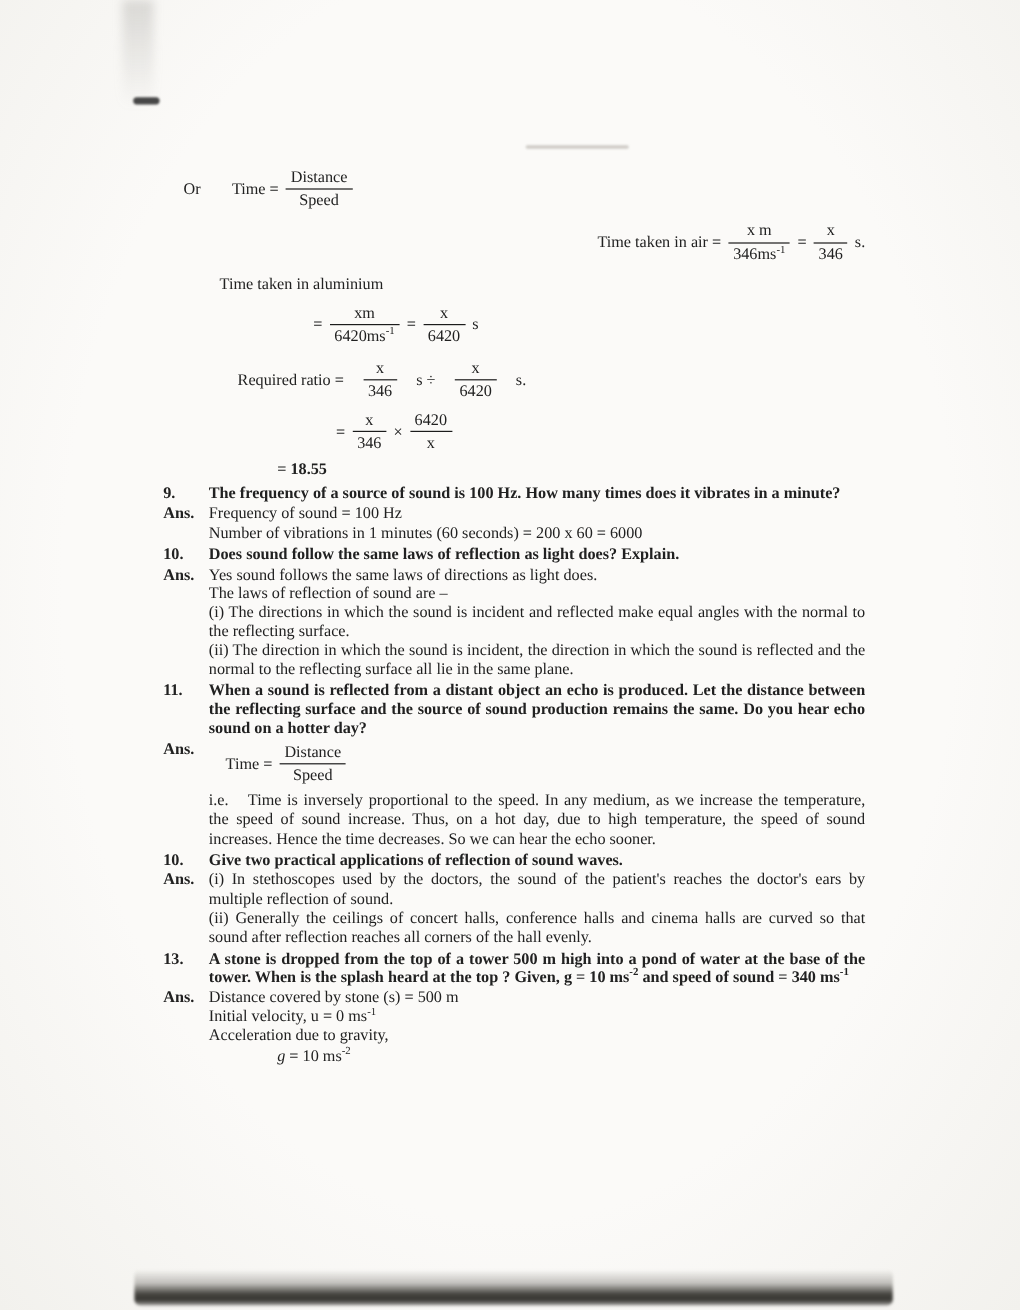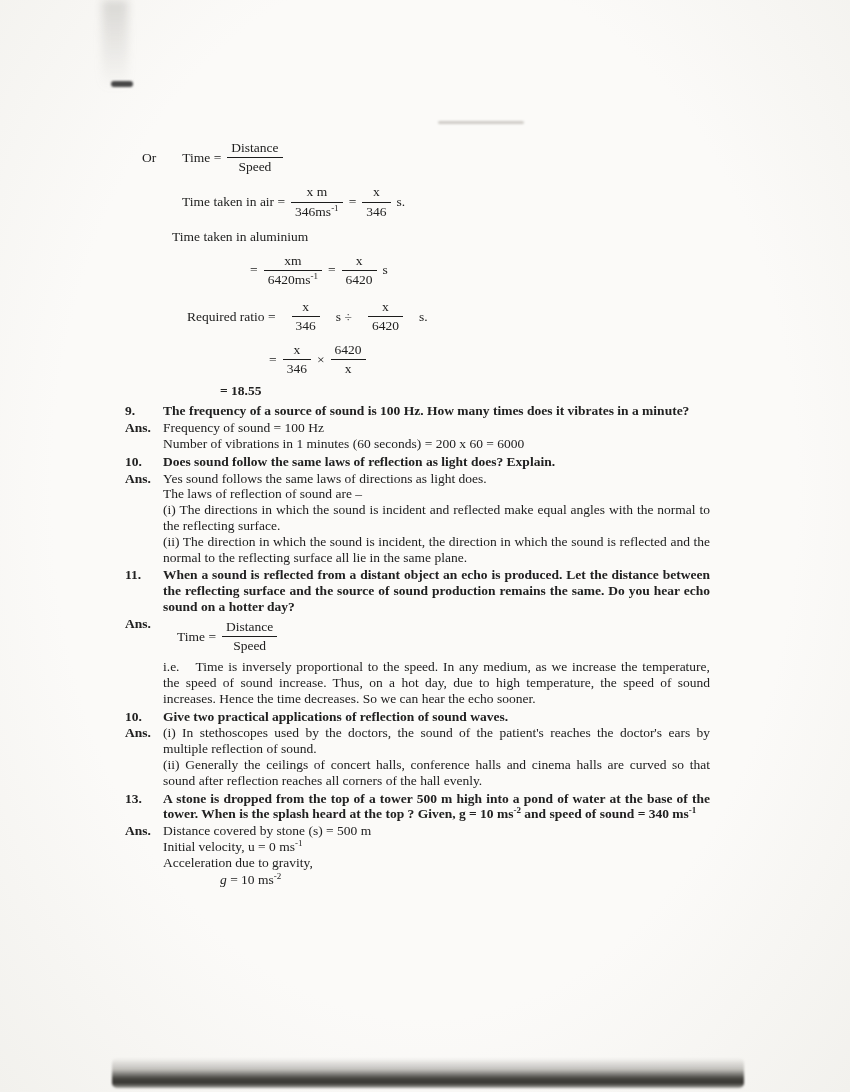--- a/index.html
+++ b/index.html
@@ -4,34 +4,34 @@
 <style>
   html,body{margin:0;padding:0;}
   body{
     width:850px;height:1092px;position:relative;overflow:hidden;
     background:#f6f5f2;
     font-family:"Liberation Serif",serif;
     color:#212121;
   }
   .page{position:absolute;inset:0;
     background:radial-gradient(ellipse at 50% 45%, #fbfaf8 62%, #f2f1ed 100%);}
-  .content{position:absolute;left:125px;top:140px;width:585px;
+  .content{position:absolute;left:136px;top:140px;width:585px;
     font-size:13.5px;line-height:15.8px;}
 
   
   .mrow{display:flex;align-items:center;gap:6px;}
   .frac{display:inline-flex;flex-direction:column;align-items:stretch;
     text-align:center;line-height:1.2;}
   .frac .num{border-bottom:1.2px solid #1c1c1c;padding:0 4px 1px;}
   .frac .den{padding:1px 4px 0;}
   sup{font-size:9px;line-height:0;vertical-align:super;}
 
   .r1{margin-left:17px;}
   .or{margin-right:20px;}
-  .r2{margin-left:57px;margin-top:9px;}
+  .r2{margin-left:57px;margin-top:9px;justify-content:flex-end;}
   .r3{margin-left:47px;margin-top:9px;}
   .r4{margin-left:125px;margin-top:8px;}
   .r5{margin-left:62px;margin-top:11px;gap:16px;}
   .r6{margin-left:144px;margin-top:8px;}
   .r7{margin-left:95px;margin-top:5px;margin-bottom:5px;font-weight:bold;}
 
   
   .qa{display:flex;margin-top:1px;}
   .qa .no{flex:0 0 38px;font-weight:bold;}
   .qa .body{flex:1;}

